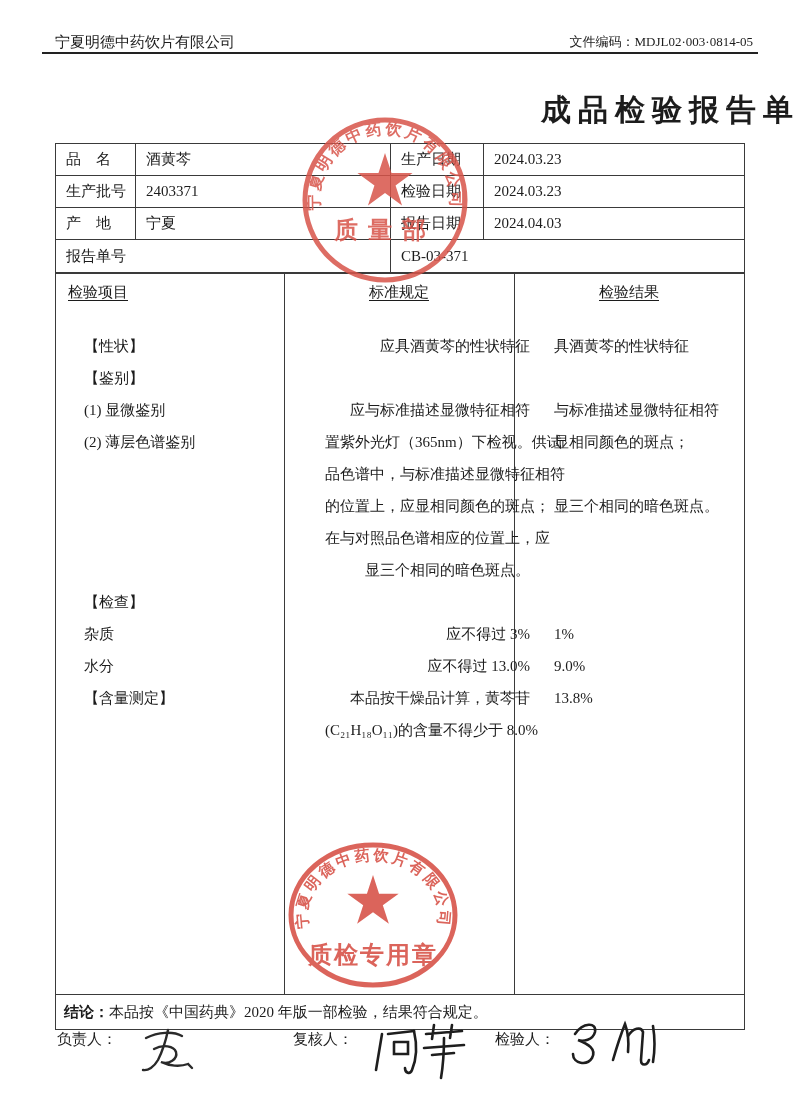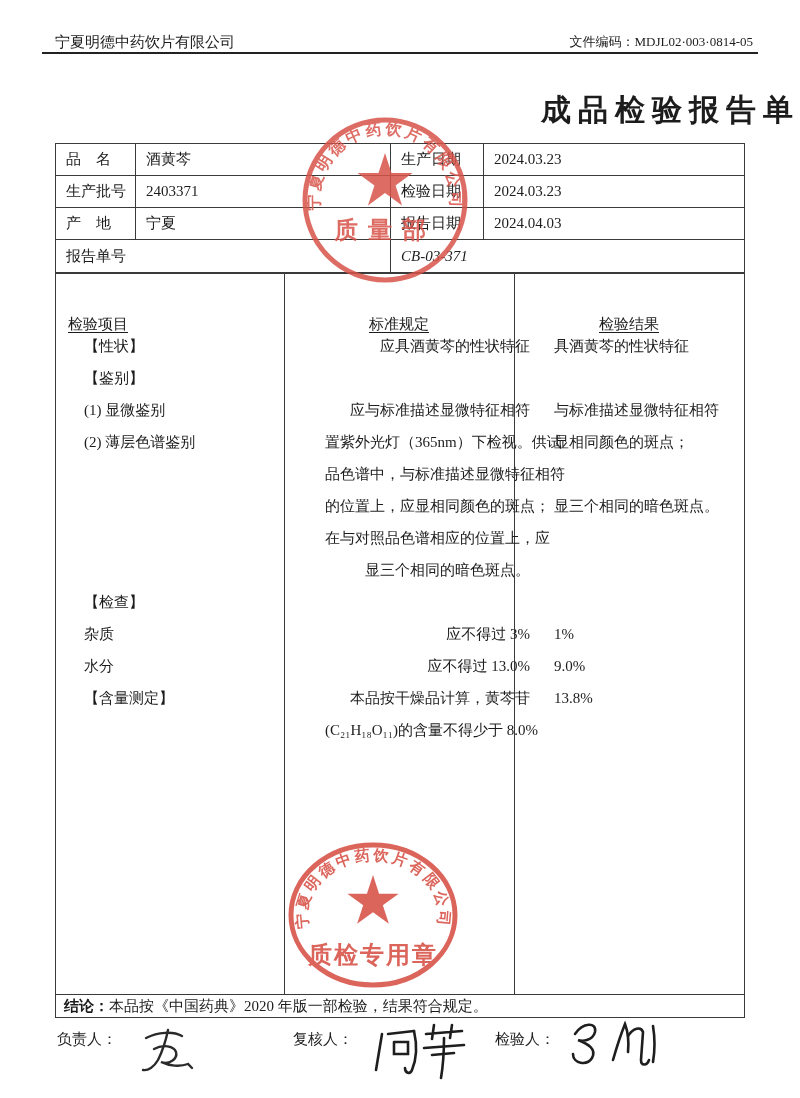--- a/index.html
+++ b/index.html
@@ -23,40 +23,40 @@
   .info-table { left:55px; top:143px; width:690px; box-sizing:border-box;
     border:1px solid #3a3a3a; display:grid;
     grid-template-columns:80px 255px 93px 260px; grid-auto-rows:32px;
     font-size:15px; }
   .info-table .cell { box-sizing:border-box; display:flex; align-items:center;
     padding-left:10px; border-right:1px solid #3a3a3a; border-bottom:1px solid #3a3a3a;
     white-space:nowrap; overflow:visible; }
   .info-table .cell.lastcol { border-right:none; }
   .info-table .cell.lastrow { border-bottom:none; }
   .info-table .span2a { grid-column:1 / 3; }
-  .info-table .span2b { grid-column:3 / 5; border-right:none;font-style:italic; }
+  .info-table .span2b { grid-column:3 / 5; border-right:none; }
 
   
   .result-table { left:55px; top:273px; width:690px; height:722px;
     box-sizing:border-box; border:1px solid #3a3a3a; font-size:15px; }
   .rt-div { position:absolute; top:0; bottom:0; width:0; border-left:1px solid #3a3a3a; }
   .rt-div.d1 { left:228px; } .rt-div.d2 { left:458px; }
   .rt-head { position:absolute; left:0; top:9px; width:100%;
     display:grid; grid-template-columns:228px 230px 230px; }
-  .rt-head span { text-decoration:underline; text-underline-offset:3px;margin-top:32px; }
+  .rt-head span { text-decoration:underline; text-underline-offset:3px; }
   .rt-head .h1 { padding-left:12px; }
   .rt-head .h2,.rt-head .h3 { text-align:center; }
   .rt-lines { position:absolute; left:16px; top:56px; width:100%; }
   .rt-line { display:grid; grid-template-columns:228px 230px 230px;
     height:32px; align-items:center; white-space:nowrap; }
   .rt-line .c1 { padding-left:12px; } .rt-line .c2 { padding-left:25px;text-align:right; }
   .rt-line .c3 { padding-left:24px; }
 
   
-  .conclusion { left:55px; top:994px; width:690px; height:24px; box-sizing:border-box;
+  .conclusion { left:55px; top:994px; width:690px; height:36px; box-sizing:border-box;
     border:1px solid #3a3a3a; display:flex; align-items:center; padding-left:8px;
     font-size:15px; background:#fff; }
   .conclusion .lbl { font-weight:bold; }
 
   
   .sig-label { font-size:15px; top:1030px; }
   .sig-label.s1 { left:57px; } .sig-label.s2 { left:293px; } .sig-label.s3 { left:495px; }
   .sig-svg { pointer-events:none; }
 
   

